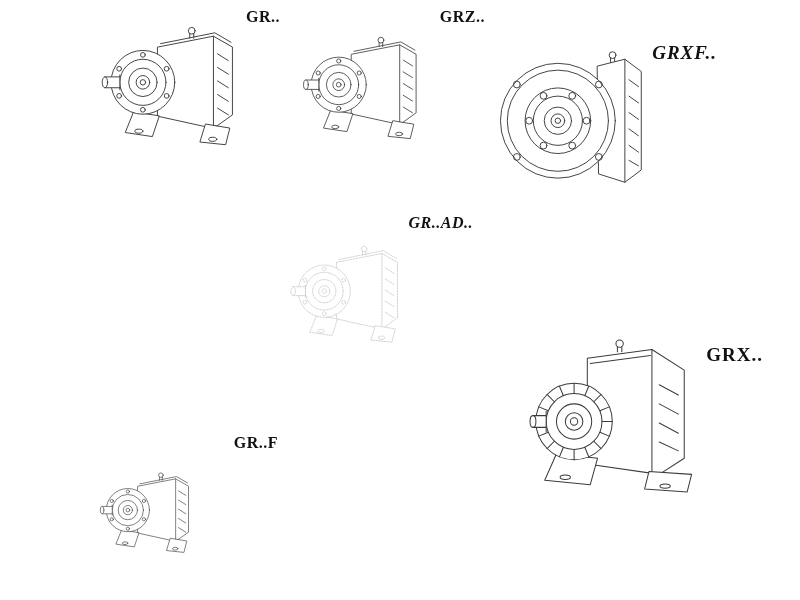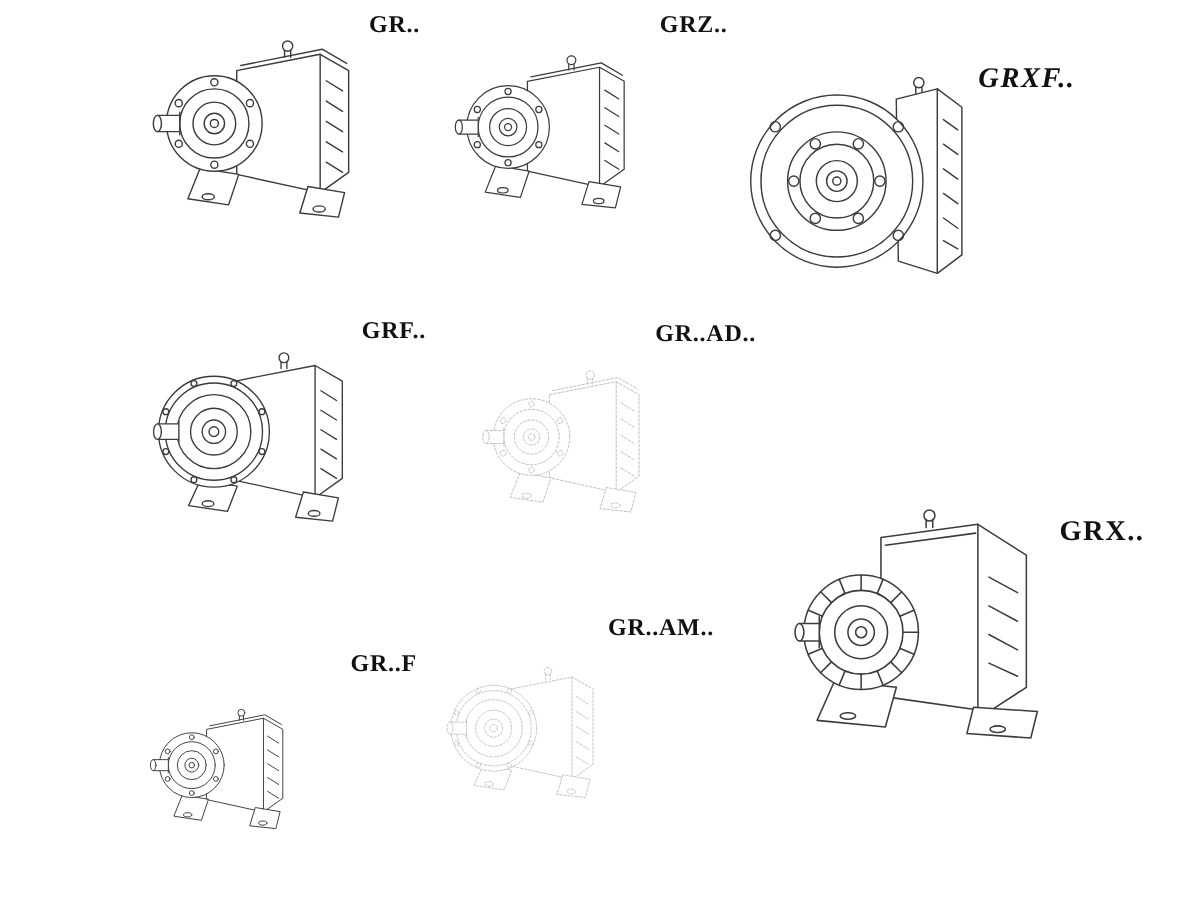--- a/index.html
+++ b/index.html
@@ -158,47 +158,35 @@
     <figcaption class="label">GRZ..</figcaption>
   </figure>
 
   <figure class="cell" style="left:495px; top:2px; width:222px;">
     <svg class="solid" width="222" height="232" viewBox="0 0 230 240">
         <use href="#sym-flangefront"></use>
       </svg>
     <figcaption class="label label-lg" style="margin-top:40px;font-style:italic;">GRXF..</figcaption>
   </figure>
 
-  <figure class="cell" style="left:92px; top:210px; width:192px;">
-    <svg class="solid" width="192" height="175" viewBox="0 0 230 210">
-        <use href="#sym-flangefoot"></use>
-      </svg>
-    <figcaption class="label">GRF..</figcaption>
-  </figure>
 
-  <figure class="cell" style="left:312px; top:212px; width:192px;">
+  <figure class="cell" style="left:281px; top:212px; width:192px;font-style:italic;">
     <svg class="dashed" width="192" height="175" viewBox="0 0 230 210">
         <use href="#sym-foot"></use>
       </svg>
     <figcaption class="label">GR..AD..</figcaption>
   </figure>
 
   <figure class="cell" style="left:92px; top:432px; width:186px;gap:36px;">
     <svg class="solid" width="186" height="170" viewBox="0 0 230 210">
         <use href="#sym-foot"></use>
       </svg>
     <figcaption class="label">GR..F</figcaption>
   </figure>
 
-  <figure class="cell" style="left:290px; top:408px; width:186px;">
-    <svg class="dashed" width="186" height="170" viewBox="0 0 230 210">
-        <use href="#sym-flangefoot"></use>
-      </svg>
-    <figcaption class="label">GR..AM..</figcaption>
-  </figure>
 
   <figure class="cell" style="left:508px; top:308px; width:255px;">
     <svg class="solid" width="255" height="227" viewBox="0 0 270 240">
         <use href="#sym-grx"></use>
       </svg>
     <figcaption class="label label-lg" style="margin-top:36px;">GRX..</figcaption>
   </figure>
 
 </div>
 

